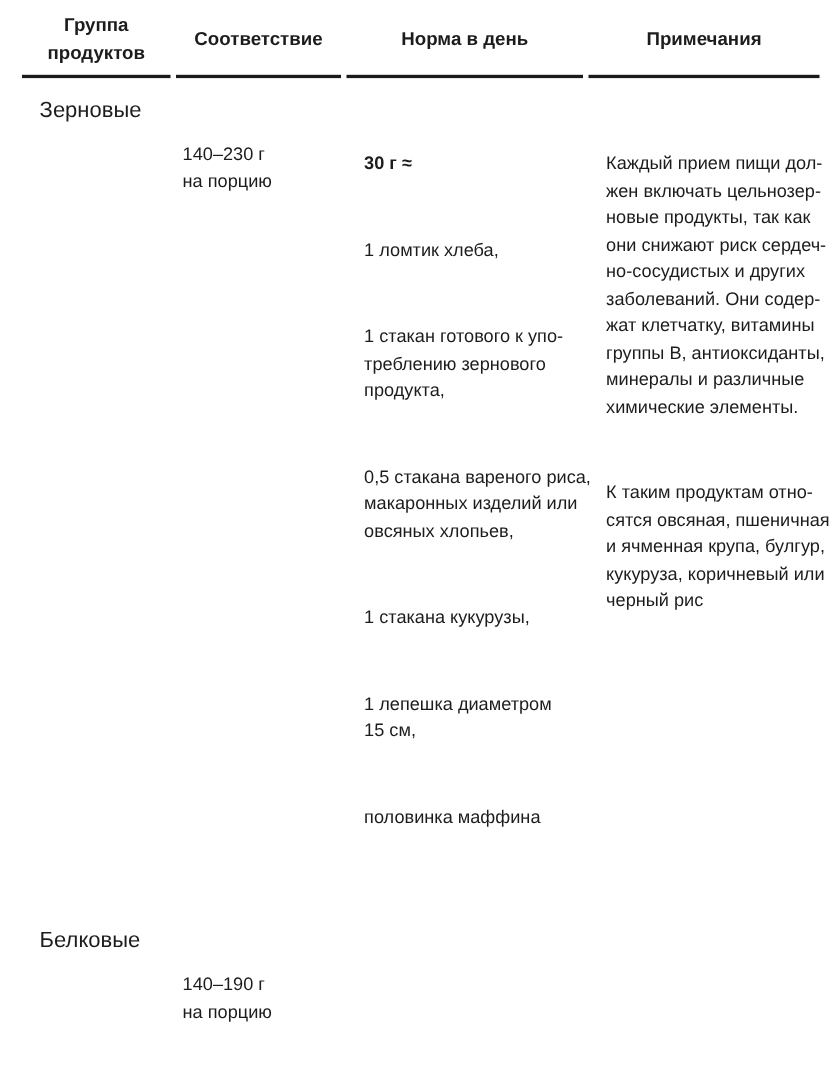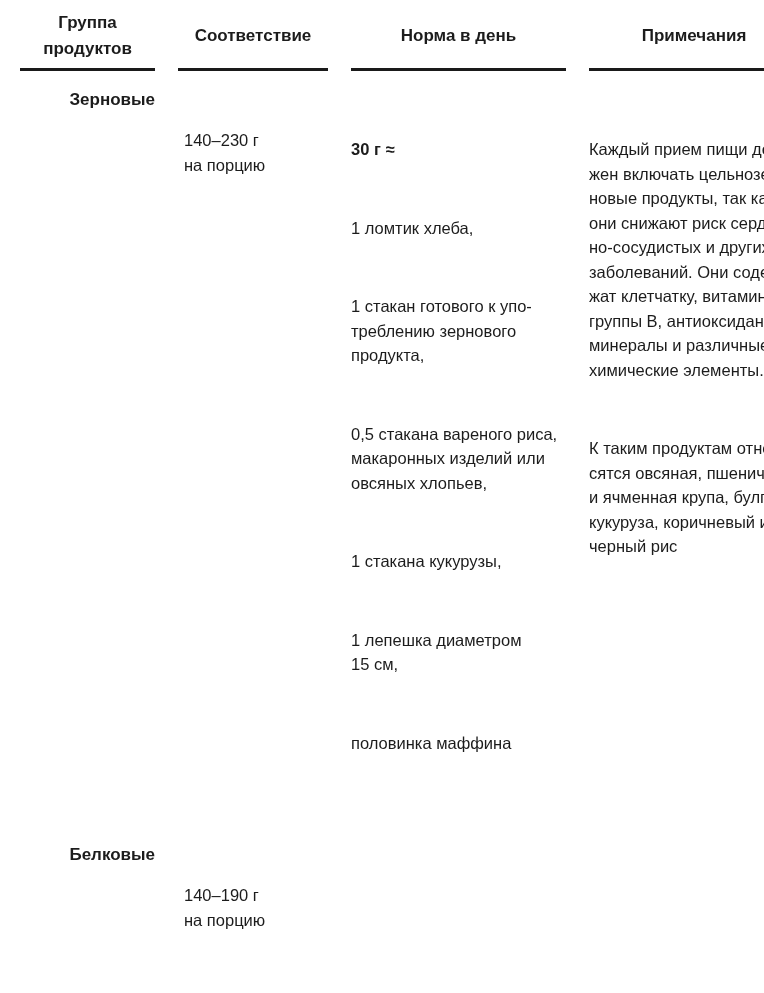--- a/index.html
+++ b/index.html
@@ -18,21 +18,21 @@
   .page {
     box-sizing: border-box;
     width: 764px;
     height: 993px;
     padding: 4px 19px 0 20px;
     background: #ffffff;
   }
   .grid-row {
     display: grid;
     grid-template-columns: 135px 150px 215px 210px;
-    column-gap: 23px;
+    column-gap: 5px;
     align-items: stretch;
   }
   
   .thead .th {
     height: 64px;
     border-bottom: 3px solid #1a1a1a;
     display: flex;
     align-items: center;
     justify-content: center;
     text-align: center;
@@ -44,27 +44,26 @@
   
   .trow { margin-top: 17px; }
   .trow.second { margin-top: 39px; }
   .cell {
     font-size: 16.5px;
     line-height: 24.5px;
     white-space: pre;
   }
   .cell.c1 {
     padding-left: 16px;
-    font-weight: bold;
-    font-size: 17px;
-    text-align: right;
+    font-weight: normal;
+    font-size: 20px;
   }
   .cell.c2 { padding-left: 6px; margin-top: 40px; }
   .cell p {
-    margin: 0 0 5px 0;
+    margin: 0 0 5px 16px;
     white-space: pre;
   }
   .cell p:last-child { margin-bottom: 0; }
   .cell p.bold { font-weight: bold; }
 </style>
 </head>
 <body>
 
 <div class="page">
 

